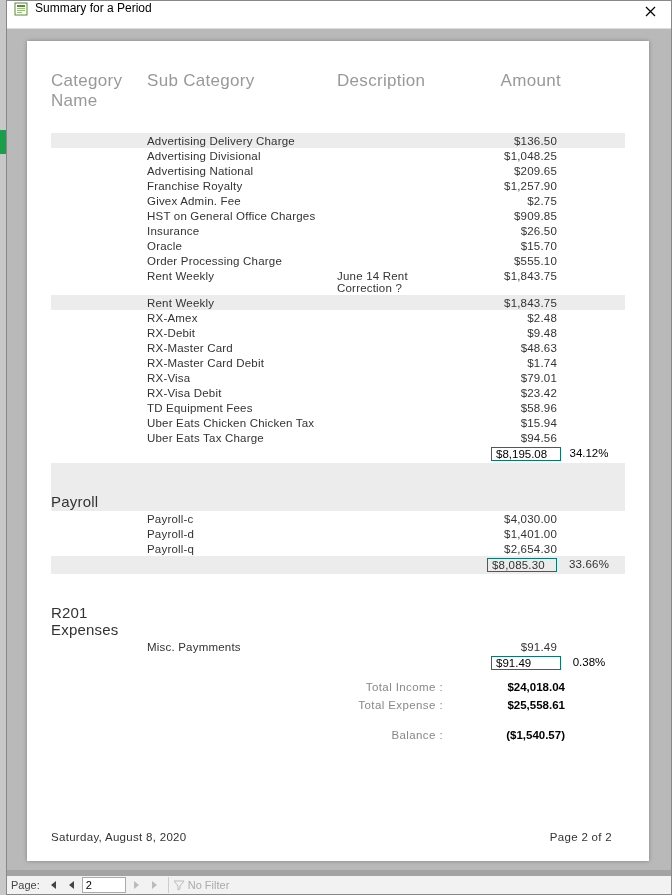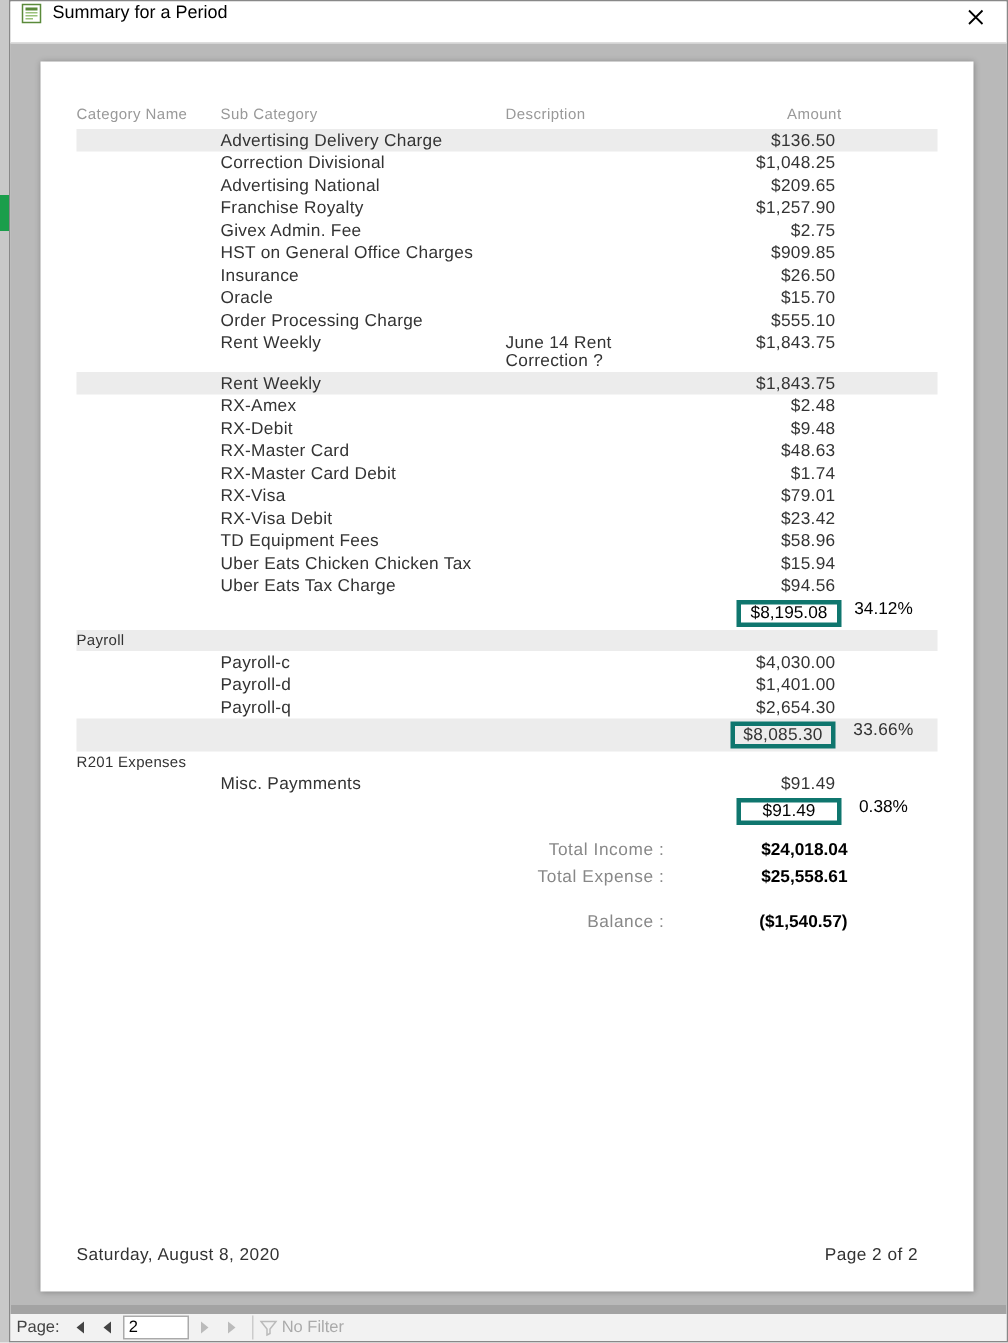--- a/index.html
+++ b/index.html
@@ -49,54 +49,55 @@
     position: absolute;
     top: 12px; left: 20px; width: 622px; height: 820px;
     background: #fff;
     box-shadow: 0 0 4px rgba(0,0,0,0.3);
     padding: 26px 24px 18px 24px;
   }
   .report { width: 100%; }
   .hdr {
     display: flex;
     color: #999;
-    font-size: 10px;
-    padding: 4px 0 4px 0;
+    font-size: 17px;
+    padding: 4px 0 22px 0;
     letter-spacing: 0.3px;
   }
   .col-cat  { width: 96px; }
   .col-sub  { width: 190px; }
   .col-desc { width: 128px; text-align: left; }
   .col-amt  { width: 96px;  text-align: right; }
   .col-pct  { width: 56px;  text-align: center; }
   .row {
     display: flex;
     font-size: 11.5px;
     color: #333;
     padding: 1.5px 0;
     letter-spacing: 0.2px;
   }
   .row.shade { background: #ececec; }
   .row .col-amt { padding-right: 4px; }
   .subtotal-box {
-    border: 3px solid #0f766e;
+    border: 1px solid #0f766e;
     padding: 0 4px;
     display: inline-block;
     min-width: 70px;
-    text-align: center;
+    text-align: left;
   }
   .subt-row {
     display: flex;
     font-size: 11.5px;
     padding: 2px 0;
   }
   .section-label {
-    font-size: 10px;
+    font-size: 15px;
     color: #333;
     letter-spacing: 0.2px;
+    margin-top: 28px;
   }
   .totals {
     margin-top: 6px;
   }
   .trow {
     display: flex;
     font-size: 11.5px;
     padding: 3px 0;
   }
   .trow .tlabel { flex: 1; text-align: right; color: #888; padding-right: 30px; letter-spacing: 0.4px; }
@@ -187,21 +188,21 @@
         <div id="sections">
             <div class="row shade">
               <div class="col-cat"></div>
               <div class="col-sub">Advertising Delivery Charge</div>
               <div class="col-desc"></div>
               <div class="col-amt">$136.50</div>
               <div class="col-pct"></div>
             </div>
             <div class="row">
               <div class="col-cat"></div>
-              <div class="col-sub">Correction Divisional</div>
+              <div class="col-sub">Advertising Divisional</div>
               <div class="col-desc"></div>
               <div class="col-amt">$1,048.25</div>
               <div class="col-pct"></div>
             </div>
             <div class="row">
               <div class="col-cat"></div>
               <div class="col-sub">Advertising National</div>
               <div class="col-desc"></div>
               <div class="col-amt">$209.65</div>
               <div class="col-pct"></div>

